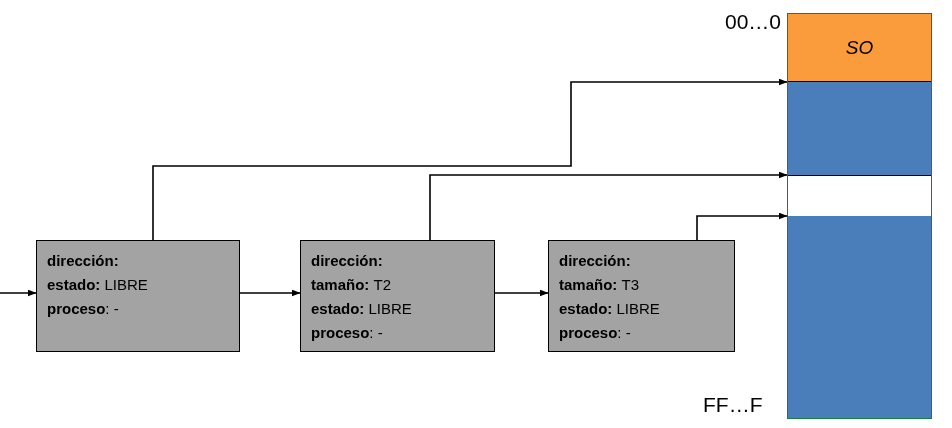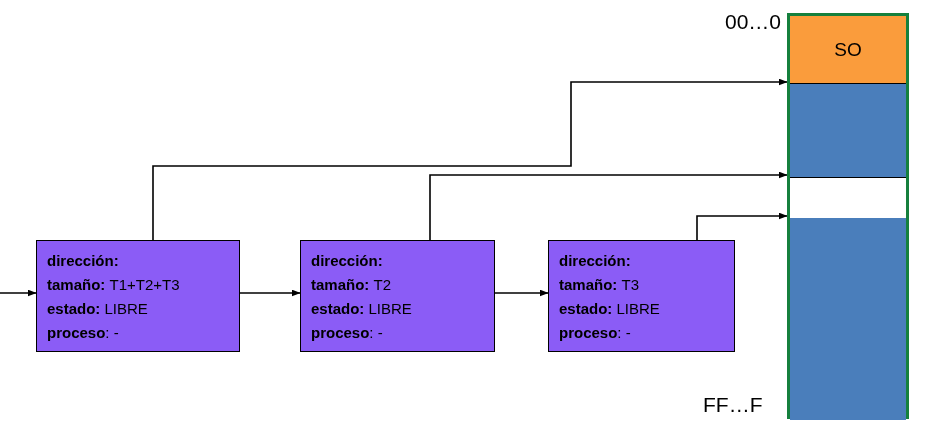--- a/index.html
+++ b/index.html
@@ -13,21 +13,21 @@
     width: 952px;
     height: 428px;
     background: #ffffff;
     font-family: "Liberation Sans", sans-serif;
     overflow: hidden;
   }
 
   
   .desc-box {
     position: absolute;
-    background: #8b5cf6;
+    background: #a3a3a3;
     border: 1px solid #000000;
     box-sizing: border-box;
     padding: 8px 0 0 10px;
   }
   .desc-line {
     font-size: 15px;
     line-height: 24px;
     color: #000000;
     white-space: nowrap;
   }
@@ -36,24 +36,25 @@
   }
   .desc-line .v {
     font-weight: normal;
   }
 
   
   #memory-map {
     position: absolute;
     left: 787px;
     top: 13px;
-    width: 122px;
+    width: 145px;
     height: 406px;
-    border: 3px solid #15803d;
+    border: 1px solid #15803d;
     box-sizing: border-box;
+    font-style: italic;
   }
   .mem-band {
     position: absolute;
     left: 0;
     width: 100%;
     box-sizing: border-box;
     display: flex;
     align-items: center;
     justify-content: center;
     font-size: 19px;
@@ -107,23 +108,20 @@
     <path d="M 430 259 L 430 175 L 787 175" marker-end="url(#arrowhead)"></path>
 
     <path d="M 697 259 L 697 216 L 787 216" marker-end="url(#arrowhead)"></path>
   </svg>
 
   <div class="desc-box" id="descriptor-1" style="left:36px; top:240px; width:204px; height:112px;">
     <div class="desc-line">
       <span class="k">dirección:</span><span class="v"></span>
     </div>
     <div class="desc-line">
-      <span class="k">tamaño:</span>&nbsp;<span class="v">T1+T2+T3</span>
-    </div>
-    <div class="desc-line">
       <span class="k">estado:</span>&nbsp;<span class="v">LIBRE</span>
     </div>
     <div class="desc-line">
       <span class="k">proceso</span><span class="v">: -</span>
     </div>
   </div>
 
   <div class="desc-box" id="descriptor-2" style="left:300px; top:240px; width:195px; height:112px;">
     <div class="desc-line">
       <span class="k">dirección:</span><span class="v"></span>

